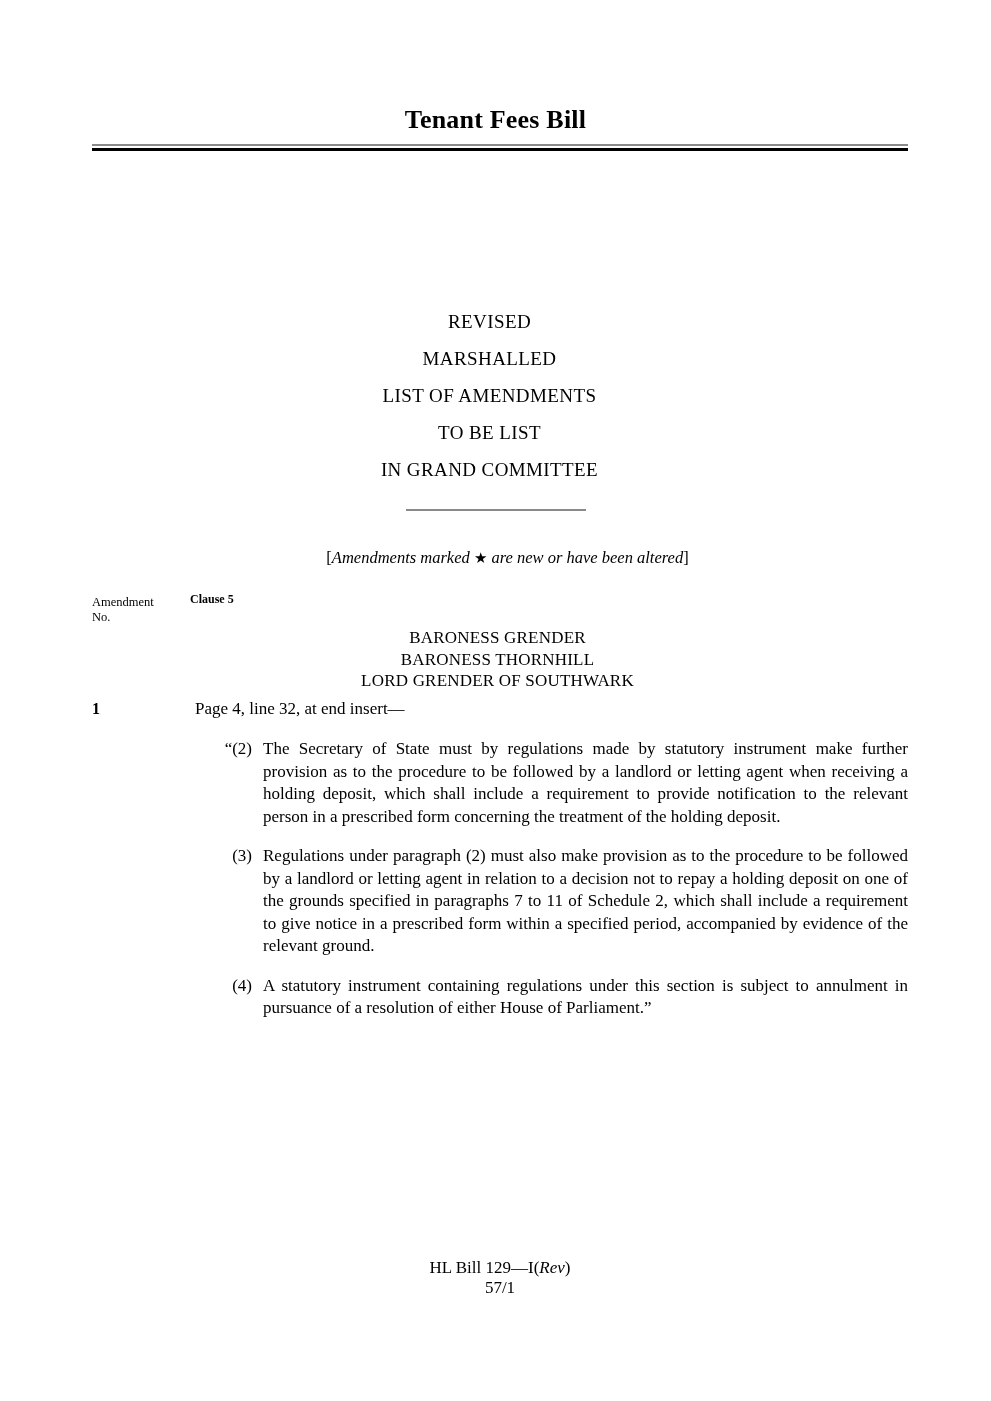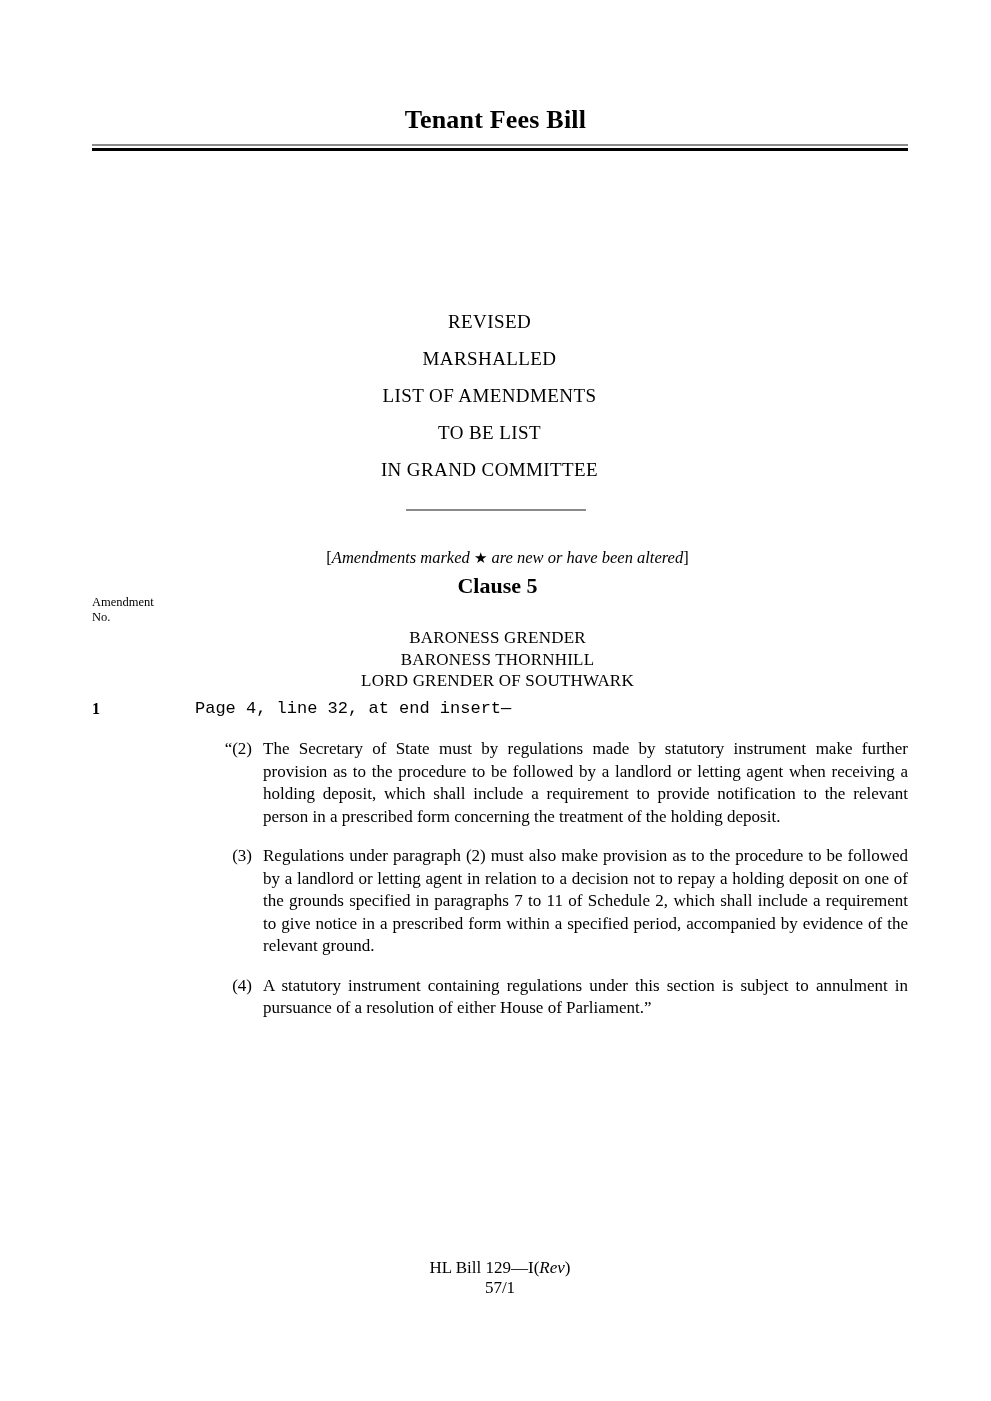--- a/index.html
+++ b/index.html
@@ -102,23 +102,22 @@
     font-weight: normal;
     line-height: 15px;
     width: 110px;
   }
 
   
   .clause-heading {
     position: absolute;
     left: 190px;
     width: 615px;
-    top: 573px;
-    text-align: center;
-    font-size: 22px;
+    top: 592px;
+    font-size: 12px;
     font-weight: bold;
   }
   .sponsors {
     position: absolute;
     left: 190px;
     width: 615px;
     top: 627px;
     text-align: center;
   }
   .sponsors .sp {
@@ -139,21 +138,20 @@
     left: 0;
     top: 2px;
     width: 60px;
     font-size: 16px;
     font-weight: bold;
   }
   .amend-lead {
     margin-left: 103px;
     font-size: 17px;
     line-height: 22px;
-    font-family: Liberation Mono, monospace;
   }
   .sublist {
     margin-left: 118px;
     margin-top: 18px;
   }
   .subpara {
     position: relative;
     padding-left: 53px;
     font-size: 17px;
     line-height: 22.5px;

